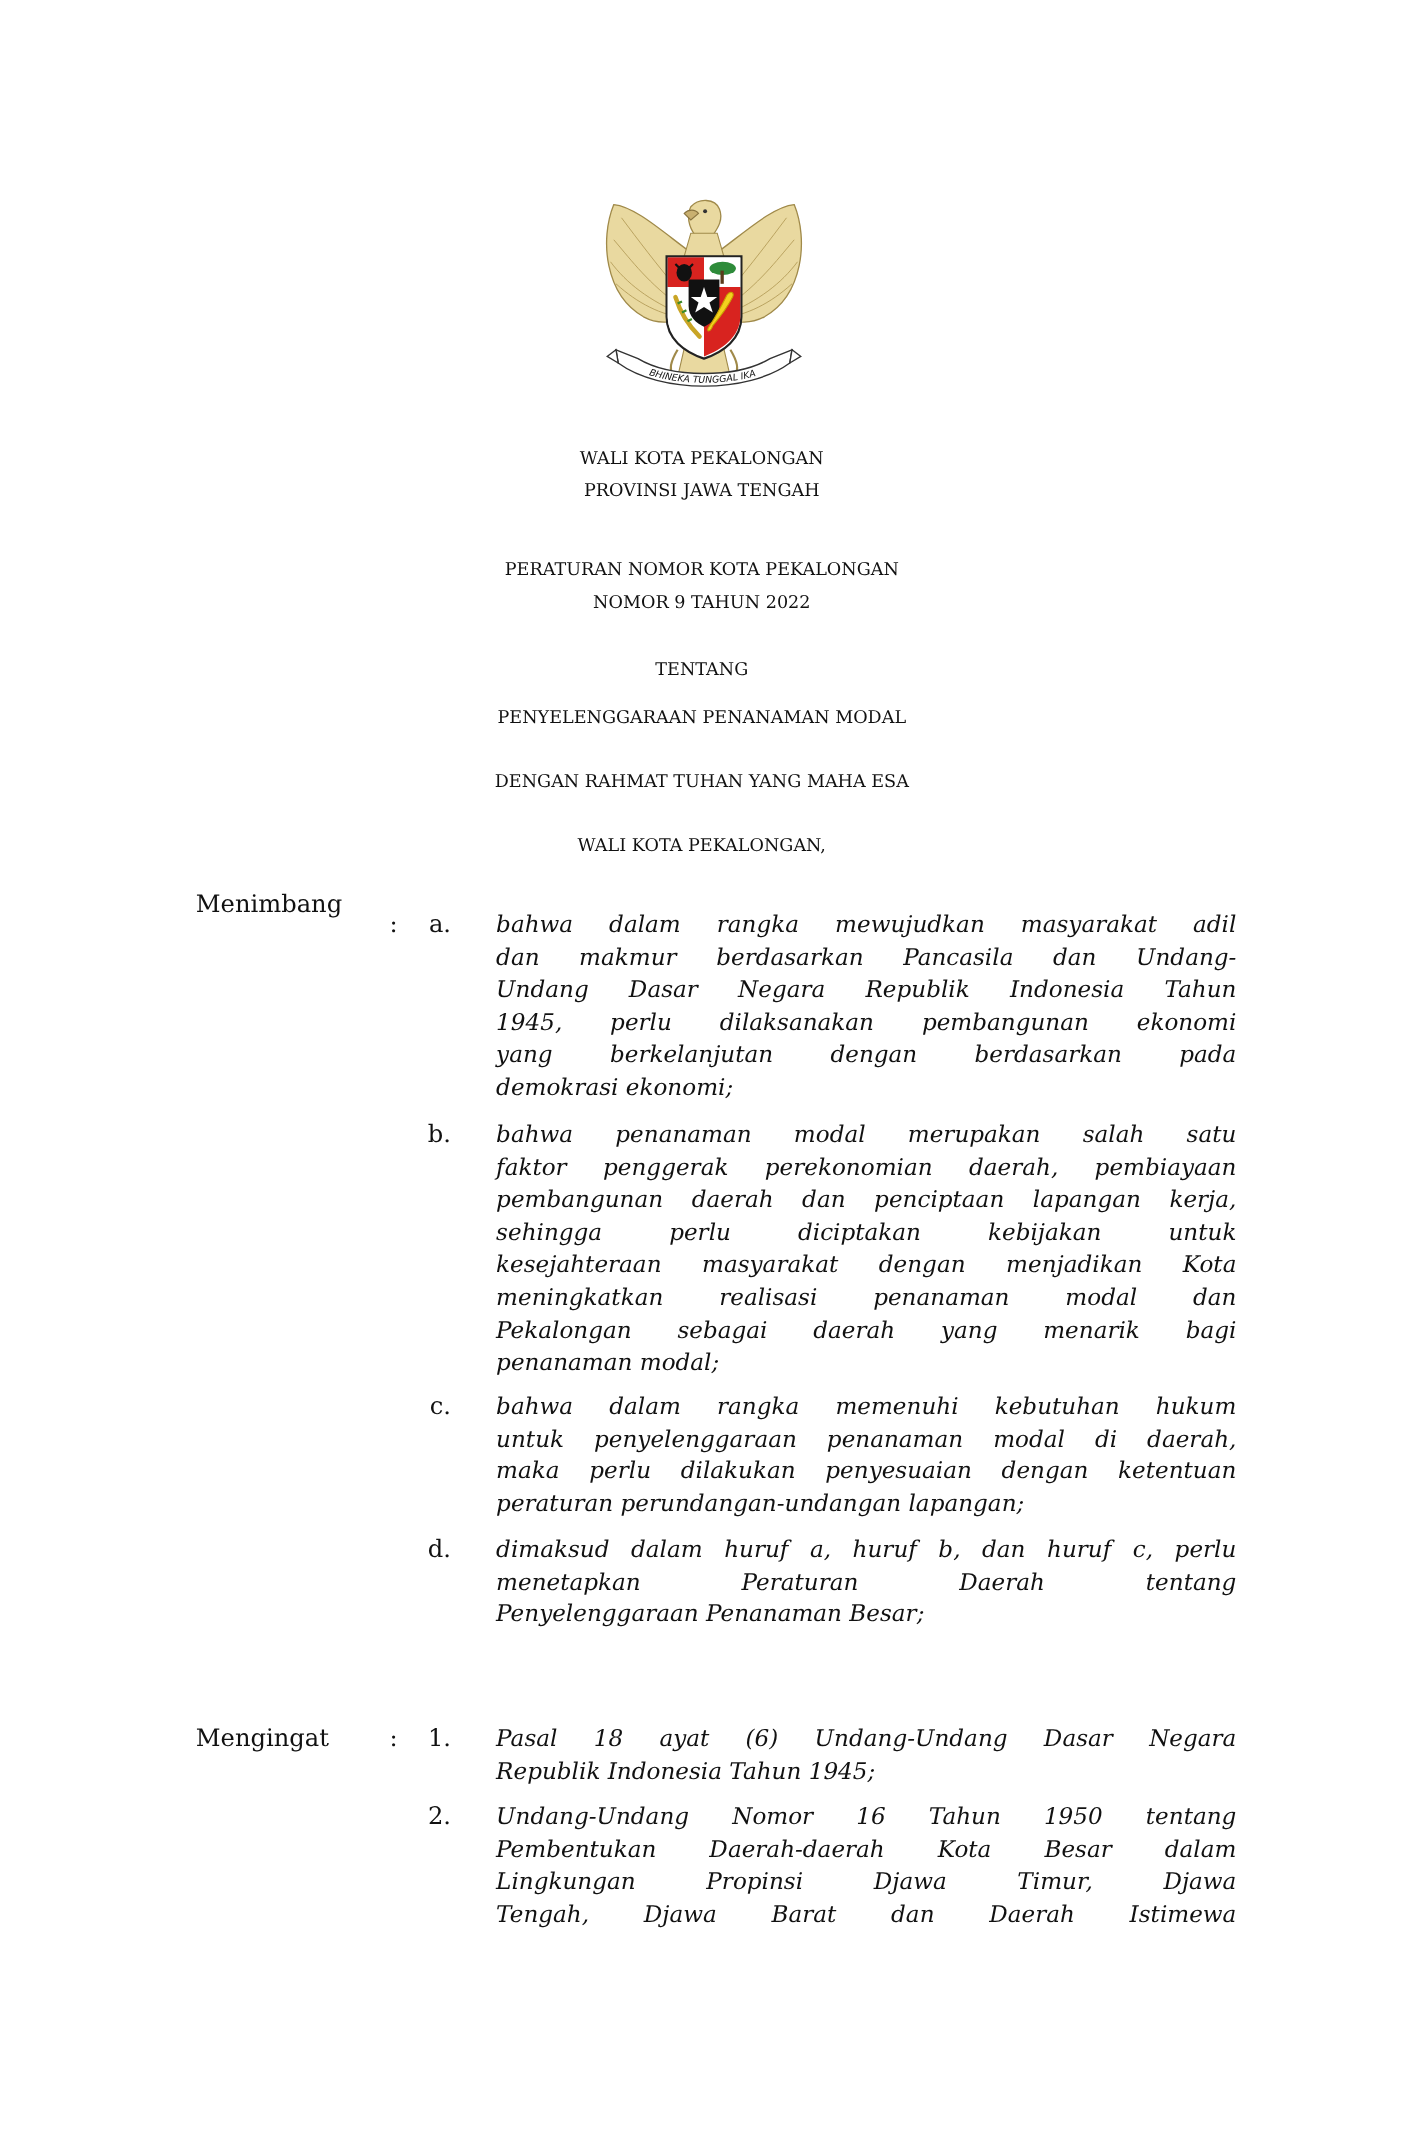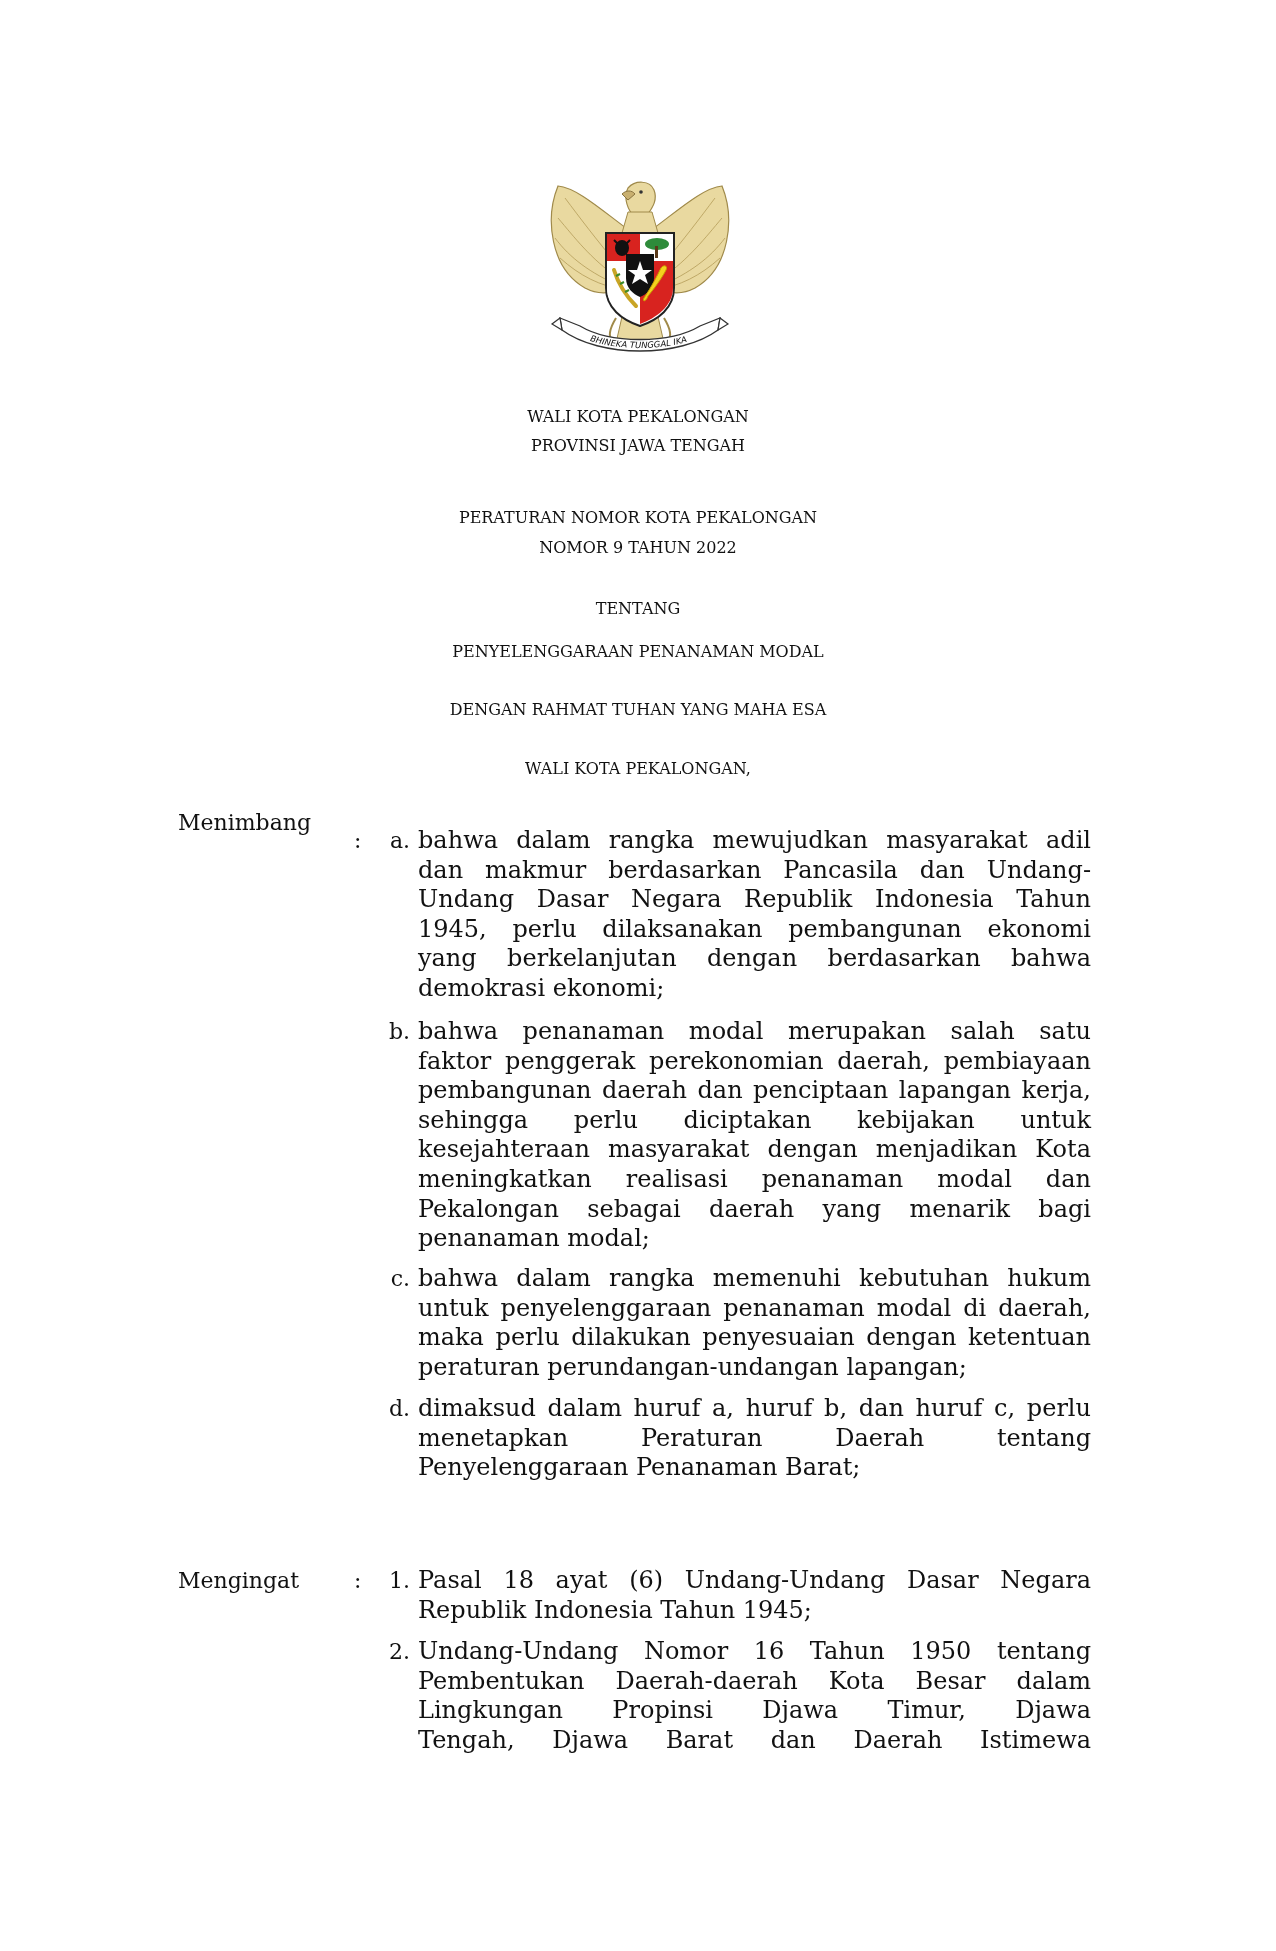--- a/index.html
+++ b/index.html
@@ -14,22 +14,23 @@
     font-size: 16px; letter-spacing: 0px; line-height: 30px; white-space: nowrap;
   }
   .label {
     position: absolute; left: 178px; font-size: 22px; line-height: 30px;
   }
   .colon { position: absolute; left: 354px; font-size: 22px; line-height: 30px; }
   .item-marker {
     position: absolute; width: 40px; text-align: right; font-size: 22px; line-height: 30px;
   }
   .item-body {
-    position: absolute; left: 418px; width: 673px; font-size: 24px; line-height: 29.6px;
+    position: absolute; left: 451px; width: 673px; font-size: 21px; line-height: 29.6px;
     text-align: justify;
+    font-style: italic;
   }
   .item-body .ln { display: block; text-align: justify; text-align-last: justify; white-space: nowrap; }
   .item-body .ln.last { text-align-last: left; }
 </style>
 </head>
 <body>
 
 <svg class="emblem" viewBox="0 0 200 190">
 
   <path d="M100 60 C70 40 40 10 18 8 C5 40 10 90 45 110 C60 118 75 115 85 108 Z" fill="#e9d9a0" stroke="#a08a4a" stroke-width="1.2"></path>
@@ -97,21 +98,21 @@
 <div>
   <div class="label" style="top:808px">Menimbang</div>
   <div class="colon" style="top:826px">:</div>
 
   <div class="item-marker" style="left:370px; top:826px">a.</div>
   <div class="item-body" style="top:826px">
       <span class="ln">bahwa dalam rangka mewujudkan masyarakat adil</span>
       <span class="ln">dan makmur berdasarkan Pancasila dan Undang-</span>
       <span class="ln">Undang Dasar Negara Republik Indonesia Tahun</span>
       <span class="ln">1945, perlu dilaksanakan pembangunan ekonomi</span>
-      <span class="ln">yang berkelanjutan dengan berdasarkan bahwa</span>
+      <span class="ln">yang berkelanjutan dengan berdasarkan pada</span>
       <span class="ln last">demokrasi ekonomi;</span>
     </div>
 
   <div class="item-marker" style="left:370px; top:1017px">b.</div>
   <div class="item-body" style="top:1017px">
       <span class="ln">bahwa penanaman modal merupakan salah satu</span>
       <span class="ln">faktor penggerak perekonomian daerah, pembiayaan</span>
       <span class="ln">pembangunan daerah dan penciptaan lapangan kerja,</span>
       <span class="ln">sehingga perlu diciptakan kebijakan untuk</span>
       <span class="ln">kesejahteraan masyarakat dengan menjadikan Kota</span>
@@ -125,21 +126,21 @@
       <span class="ln">bahwa dalam rangka memenuhi kebutuhan hukum</span>
       <span class="ln">untuk penyelenggaraan penanaman modal di daerah,</span>
       <span class="ln">maka perlu dilakukan penyesuaian dengan ketentuan</span>
       <span class="ln last">peraturan perundangan-undangan lapangan;</span>
     </div>
 
   <div class="item-marker" style="left:370px; top:1394px">d.</div>
   <div class="item-body" style="top:1394px">
       <span class="ln">dimaksud dalam huruf a, huruf b, dan huruf c, perlu</span>
       <span class="ln">menetapkan Peraturan Daerah tentang</span>
-      <span class="ln last">Penyelenggaraan Penanaman Barat;</span>
+      <span class="ln last">Penyelenggaraan Penanaman Besar;</span>
     </div>
 </div>
 
 <div>
   <div class="label" style="top:1566px">Mengingat</div>
   <div class="colon" style="top:1566px">:</div>
 
   <div class="item-marker" style="left:370px; top:1566px">1.</div>
   <div class="item-body" style="top:1566px">
       <span class="ln">Pasal 18 ayat (6) Undang-Undang Dasar Negara</span>

